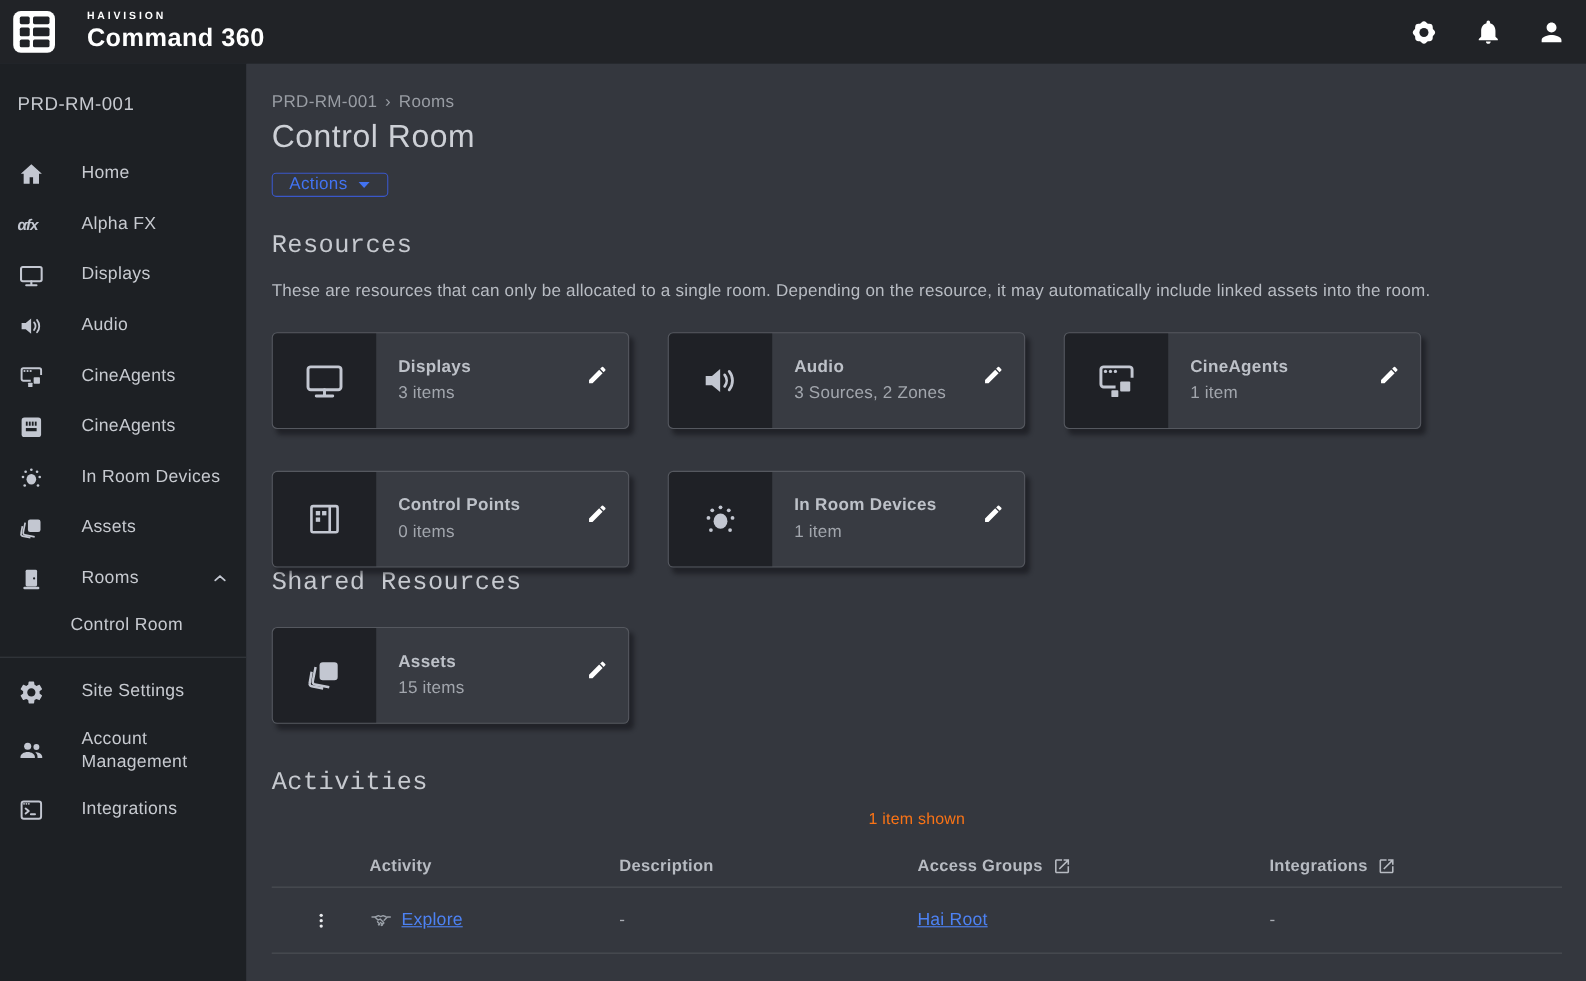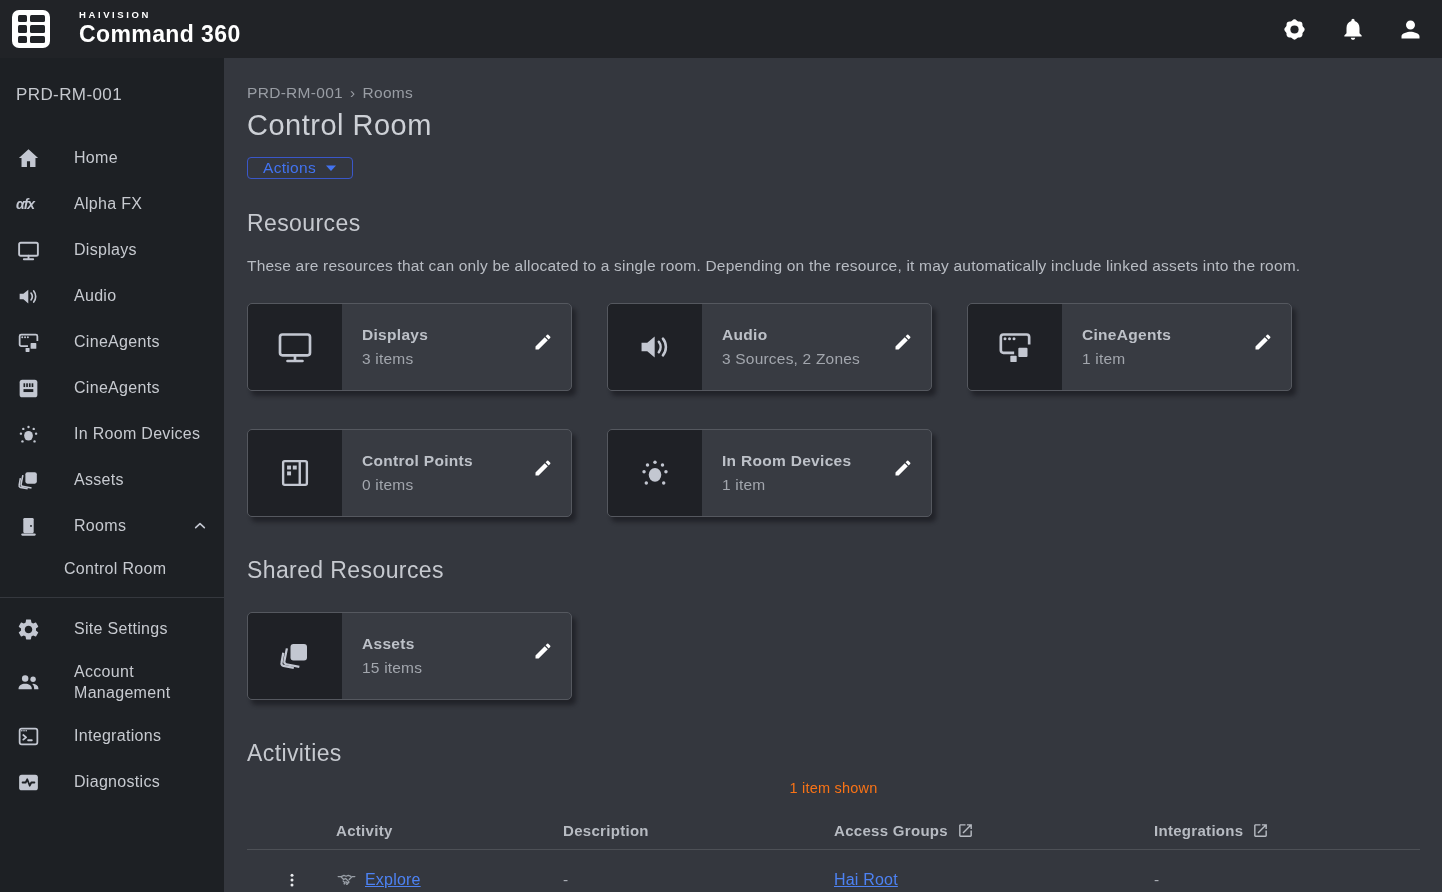--- a/index.html
+++ b/index.html
@@ -46,33 +46,33 @@
   .nav-subitem{padding:11px 16px 11px 64px;font-size:16px;color:#c7cad0;cursor:pointer;letter-spacing:.3px;}
   .nav-divider{border:none;border-top:1px solid #35383e;margin:8px 0;}
   .afx{font-size:14px;font-style:italic;color:var(--icon-col);font-weight:bold;letter-spacing:-1px;}
 
   
   .content{flex:1;padding:26px 22px 0 23px;overflow:hidden;background:var(--content-bg);}
   .breadcrumb{font-size:15.5px;color:var(--txt-muted);display:flex;gap:7px;letter-spacing:.3px;}
   .breadcrumb .crumb-link{cursor:pointer;}
   .page-title{font-size:29px;font-weight:400;color:#cdd0d6;letter-spacing:.5px;margin-top:7px;}
   .actions-btn{margin-top:15px;display:inline-flex;align-items:center;gap:9px;background:transparent;border:1px solid #3a57c9;border-radius:4px;color:var(--accent);font-size:15.5px;font-family:inherit;padding:1px 15px;cursor:pointer;letter-spacing:.3px;}
-  .section-heading{font-size:23px;font-weight:400;color:var(--txt-heading);letter-spacing:.4px;}
+  .section-heading{font-size:23px;font-weight:400;color:var(--txt-heading);letter-spacing:.4px;font-family:Liberation Mono, monospace;}
   .resources-heading{margin-top:31px;}
   .section-desc{margin-top:17px;font-size:15.5px;line-height:1.5;color:var(--txt-body);max-width:1150px;letter-spacing:.2px;}
 
   .cards-grid{margin-top:26px;display:grid;grid-template-columns:repeat(3,325px);column-gap:35px;row-gap:38px;}
   .card{width:325px;height:88px;display:flex;border:1px solid var(--card-border);border-radius:5px;background:var(--card-panel-bg);box-shadow:4px 5px 4px rgba(10,12,16,.45);position:relative;cursor:default;overflow:hidden;}
   .card-iconbox{width:94px;flex:0 0 94px;background:var(--card-icon-bg);display:flex;align-items:center;justify-content:center;color:var(--icon-col);border-radius:4px 0 0 4px;}
   .card-body{flex:1;display:flex;flex-direction:column;justify-content:center;padding:0 44px 0 20px;}
   .card-title{font-size:15.5px;font-weight:bold;color:#bdc1c8;letter-spacing:.3px;}
   .card-sub{font-size:15.5px;color:var(--txt-sub);margin-top:6px;letter-spacing:.2px;}
   .card-edit{position:absolute;right:14px;top:24px;background:none;border:none;color:#fff;cursor:pointer;padding:4px;display:flex;}
 
-  .shared-heading{margin-top:40px;}
+  .shared-heading{}
   .shared-card{margin-top:28px;}
 
   .activities-heading{margin-top:40px;}
   .activities-count{margin-top:13px;font-size:14.5px;color:#f97316;letter-spacing:.2px;text-align:center;}
 
   
   .table{margin-top:15px;width:100%;}
   .trow{display:grid;grid-template-columns:89px 227px 271px 320px 1fr;align-items:center;}
   .thead{height:39px;border-bottom:1px solid var(--divider);}
   .th{font-size:15px;font-weight:bold;color:#b7bbc2;display:flex;align-items:center;gap:9px;letter-spacing:.3px;}
@@ -274,29 +274,20 @@
                 <rect x="3.5" y="4.5" width="17" height="15" rx="2" fill="none" stroke="currentColor" stroke-width="1.7"></rect>
                 <circle cx="5.6" cy="6.5" r=".8" fill="currentColor"></circle>
                 <circle cx="7.7" cy="6.5" r=".8" fill="currentColor"></circle>
                 <circle cx="9.8" cy="6.5" r=".8" fill="currentColor"></circle>
                 <path d="M7 10.6l2.7 2.2L7 15m4.6.6h3.6" fill="none" stroke="currentColor" stroke-width="1.7" stroke-linecap="round" stroke-linejoin="round"></path>
               </svg>
           </span>
           <span class="nav-label">Integrations</span>
         </div>
 
-        <div class="nav-item">
-          <span class="nav-icon">
-            <svg width="25" height="25" viewBox="0 0 24 24">
-                <rect x="3" y="4.5" width="18" height="15" rx="2.5" fill="currentColor"></rect>
-                <path d="M6.3 12h3l1.5-3.1 2.4 6.2 1.5-3.1h3" fill="none" stroke="#1d2024" stroke-width="1.7" stroke-linecap="round" stroke-linejoin="round"></path>
-              </svg>
-          </span>
-          <span class="nav-label">Diagnostics</span>
-        </div>
 
       </div>
     </nav>
 
     <main class="content">
 
       <div class="breadcrumb">
         <span class="crumb-link">PRD-RM-001</span>
         <span>›</span>
         <span class="crumb-link">Rooms</span>

